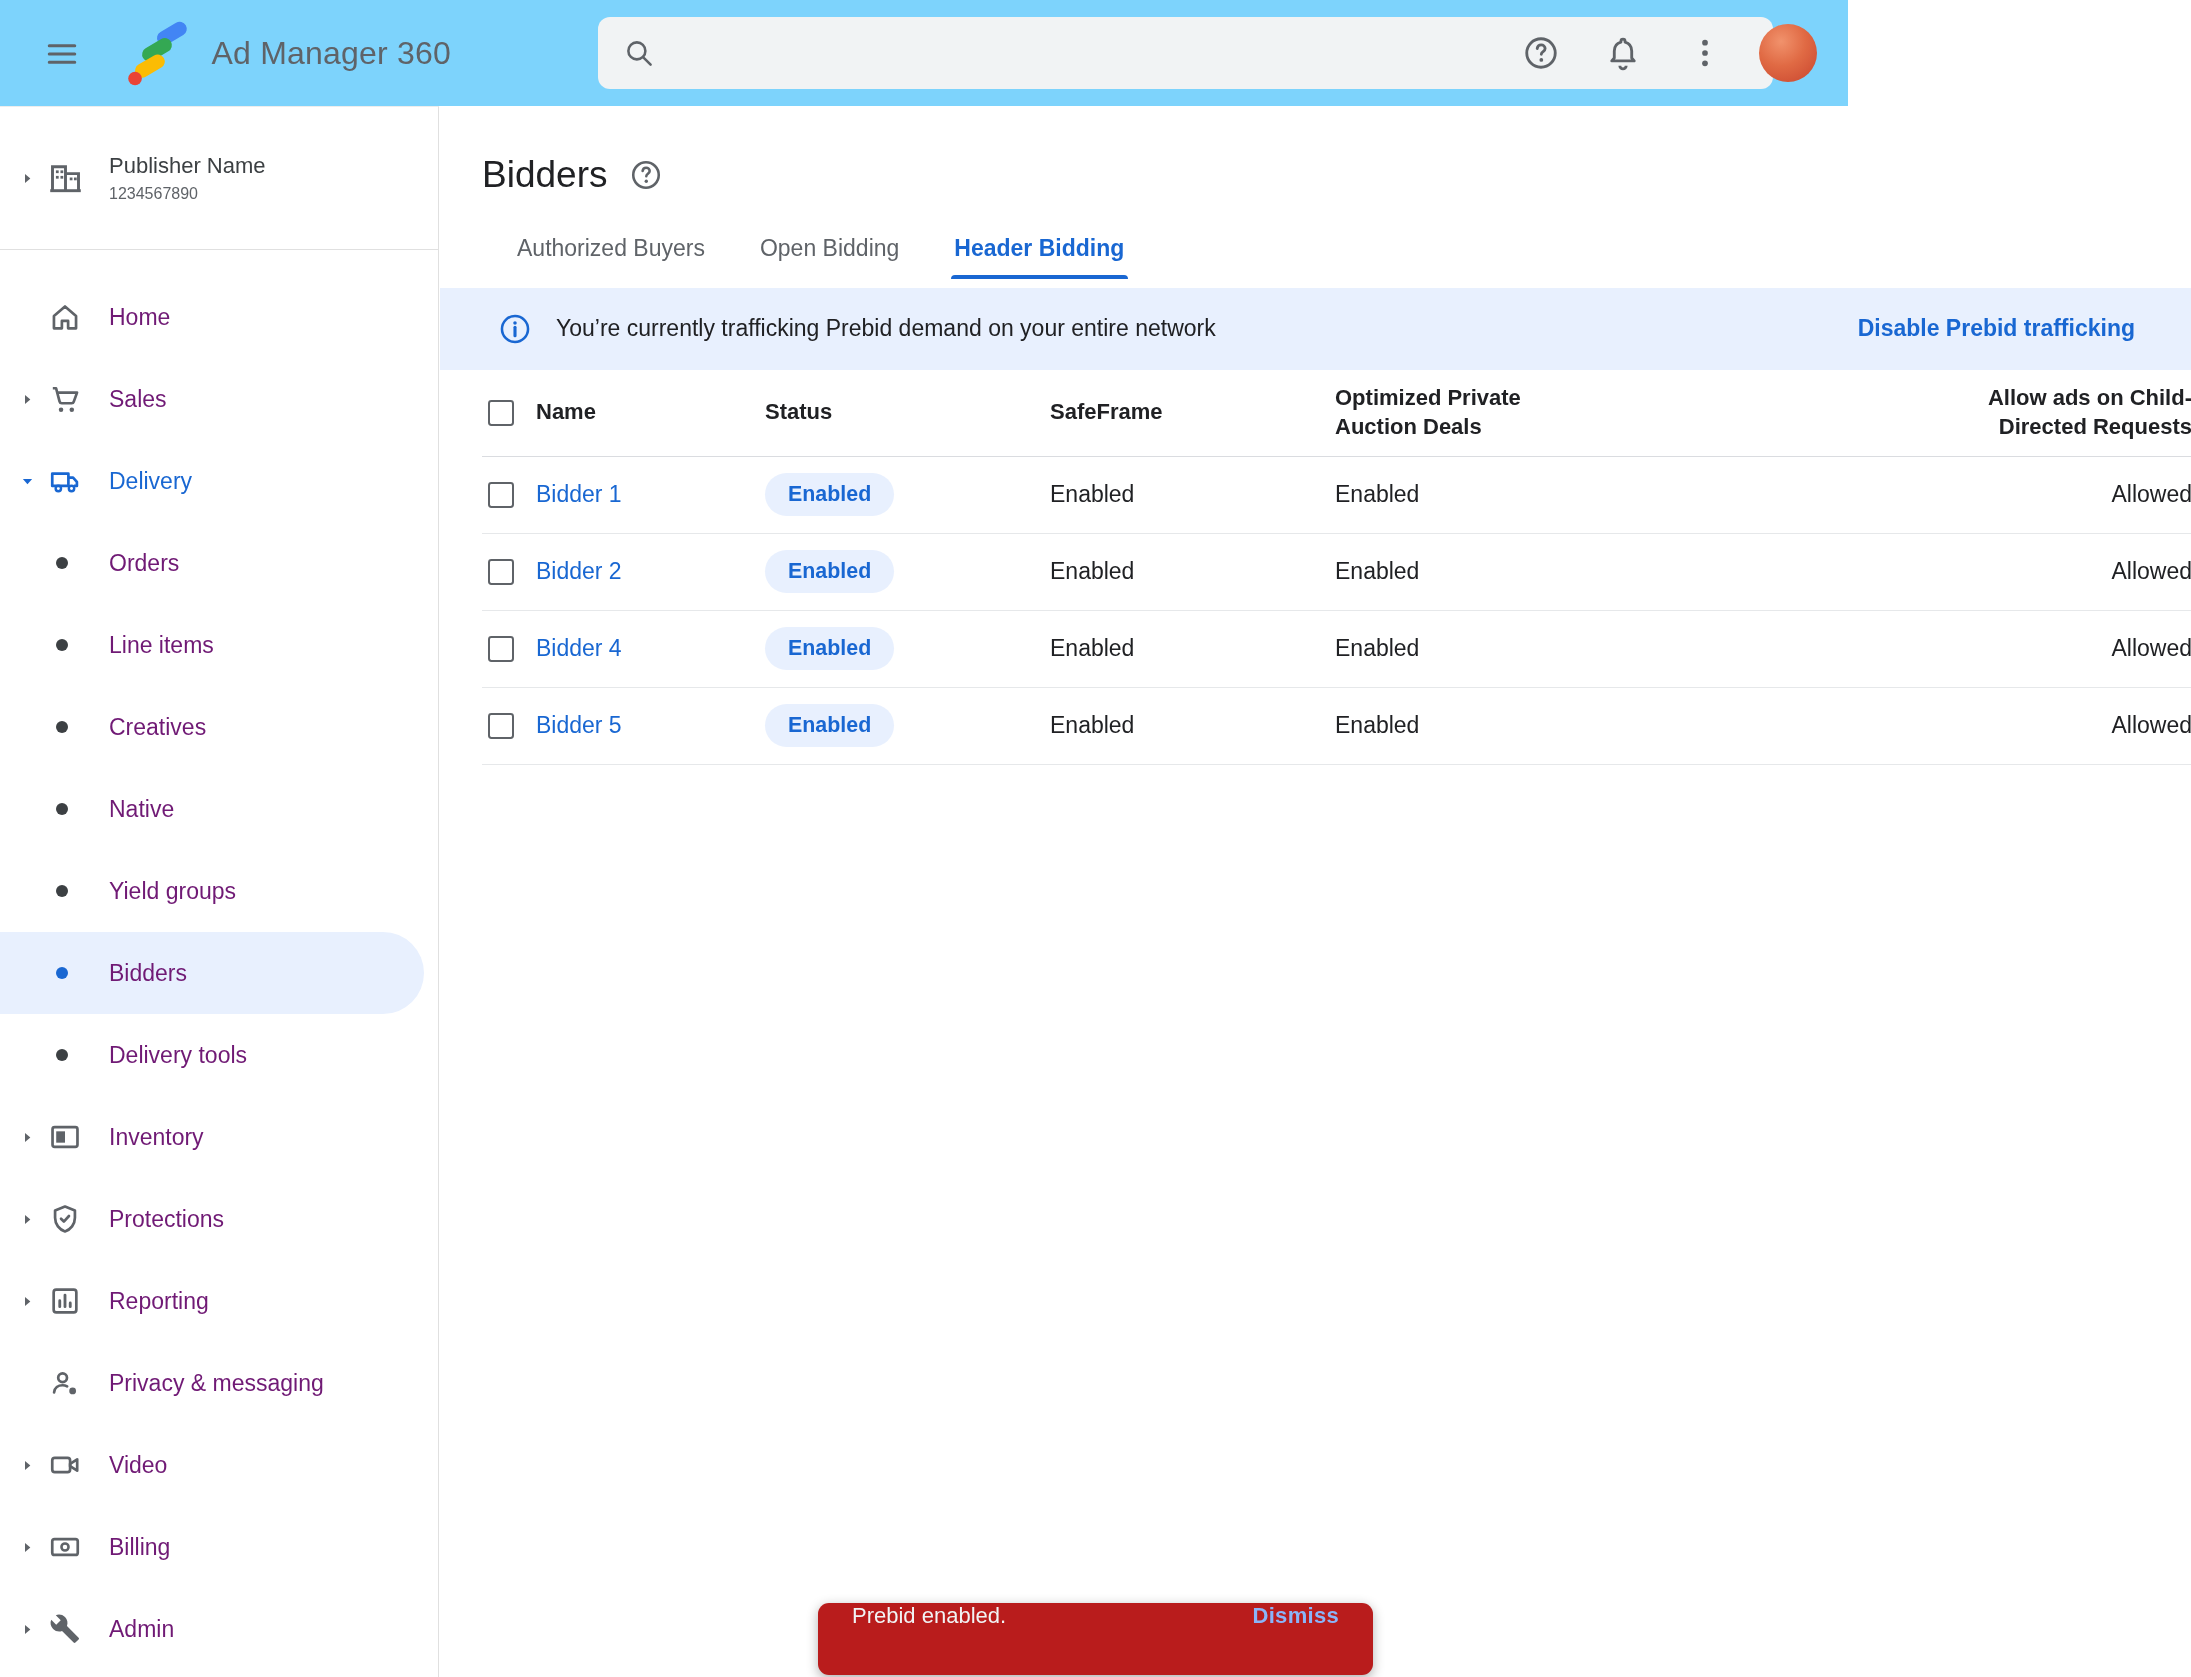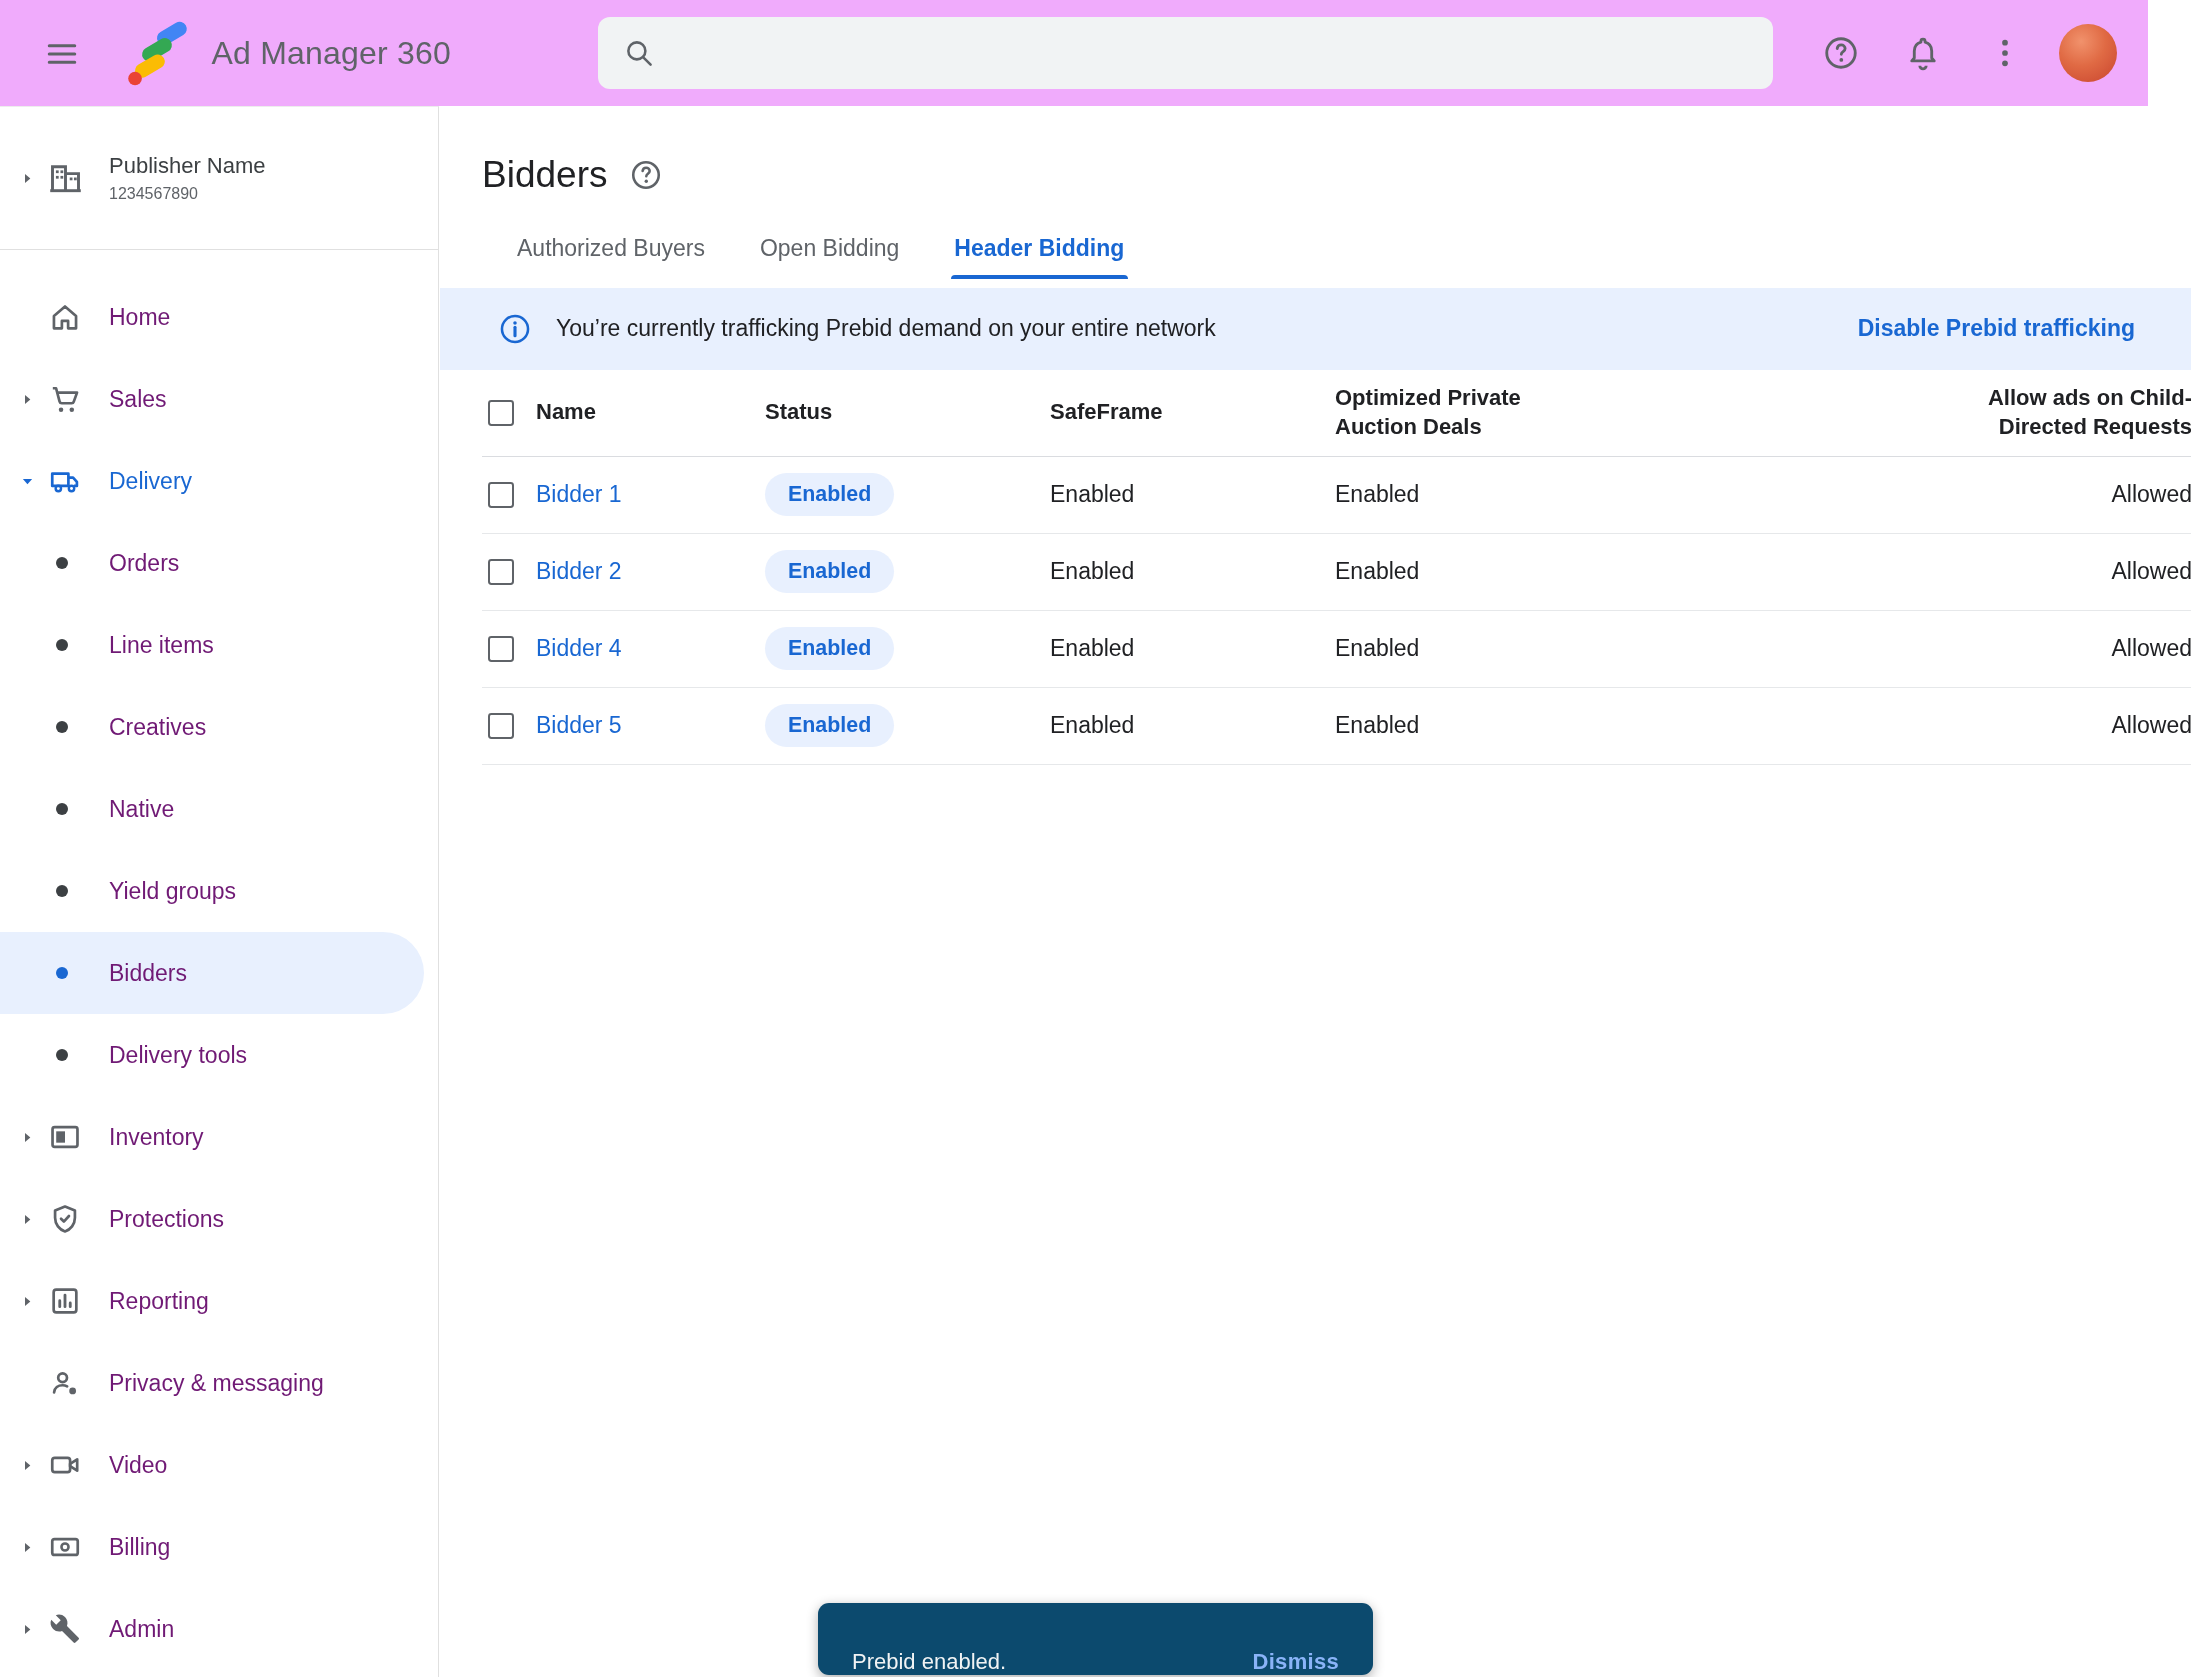--- a/index.html
+++ b/index.html
@@ -4,21 +4,21 @@
 <style>
   * { margin:0; padding:0; box-sizing:border-box; }
   html,body { width:2192px; height:1678px; }
   body {
     position:relative; overflow:hidden; background:#fff;
     font-family:"Liberation Sans", sans-serif; color:#202124;
   }
   svg { display:block; }
 
   
-  .topbar { position:absolute; top:0; left:0; width:2148px; height:106px; background:#f0abfc; z-index:10; }
+  .topbar { position:absolute; top:0; left:0; width:1848px; height:106px; background:#7dd3fc; z-index:10; }
   .menu-btn { position:absolute; left:34px; top:26px; width:55px; height:55px; display:flex; align-items:center; justify-content:center; cursor:pointer; }
   .logo-lockup { position:absolute; left:123px; top:19px; height:68px; display:flex; align-items:center; cursor:pointer; }
   .app-name { margin-left:20.5px; font-size:32px; color:#5f6368; letter-spacing:0.2px; white-space:nowrap; }
   .searchbox {
     position:absolute; left:598px; top:17px; width:1175px; height:72px;
     background:#f1f3f4; border-radius:12px; display:flex; align-items:center; padding:0 24px;
   }
   .searchbox input {
     flex:1; border:none; outline:none; background:transparent;
     font-size:24px; margin-left:17px; font-family:"Liberation Sans",sans-serif; color:#202124;
@@ -78,21 +78,21 @@
   .th.wrap-child { max-width:218px; }
   .cell { font-size:23px; color:#202124; }
   .name-link { font-size:23px; color:#1967d2; text-decoration:none; cursor:pointer;margin-top:14px; }
   .cb { width:26px; height:26px; border:2.6px solid #5f6368; border-radius:3.4px; margin-left:6px; background:#fff; cursor:pointer; }
   .pill { display:inline-flex; align-items:center; height:43px; padding:0 23px; background:#e8f0fe; border-radius:22px;
           color:#1967d2; font-size:21.4px; font-weight:700; }
 
   
   .snackbar {
     position:absolute; left:818px; top:1603px; width:555px; height:72px; z-index:40;
-    background:#0c4a6e; border-radius:11px; display:flex; align-items:flex-end; justify-content:space-between;
+    background:#b91c1c; border-radius:11px; display:flex; align-items:flex-start; justify-content:space-between;
     padding:0 34px; box-shadow:0 3.4px 12px rgba(0,0,0,.3);
   }
   .snack-msg { font-size:22px; color:#f1f3f4; }
   .snack-action { font-size:22px; color:#8ab4f8; font-weight:700; cursor:pointer; letter-spacing:0.3px; }
 </style>
 </head>
 <body>
 
 <div class="topbar">
   <div class="menu-btn">

